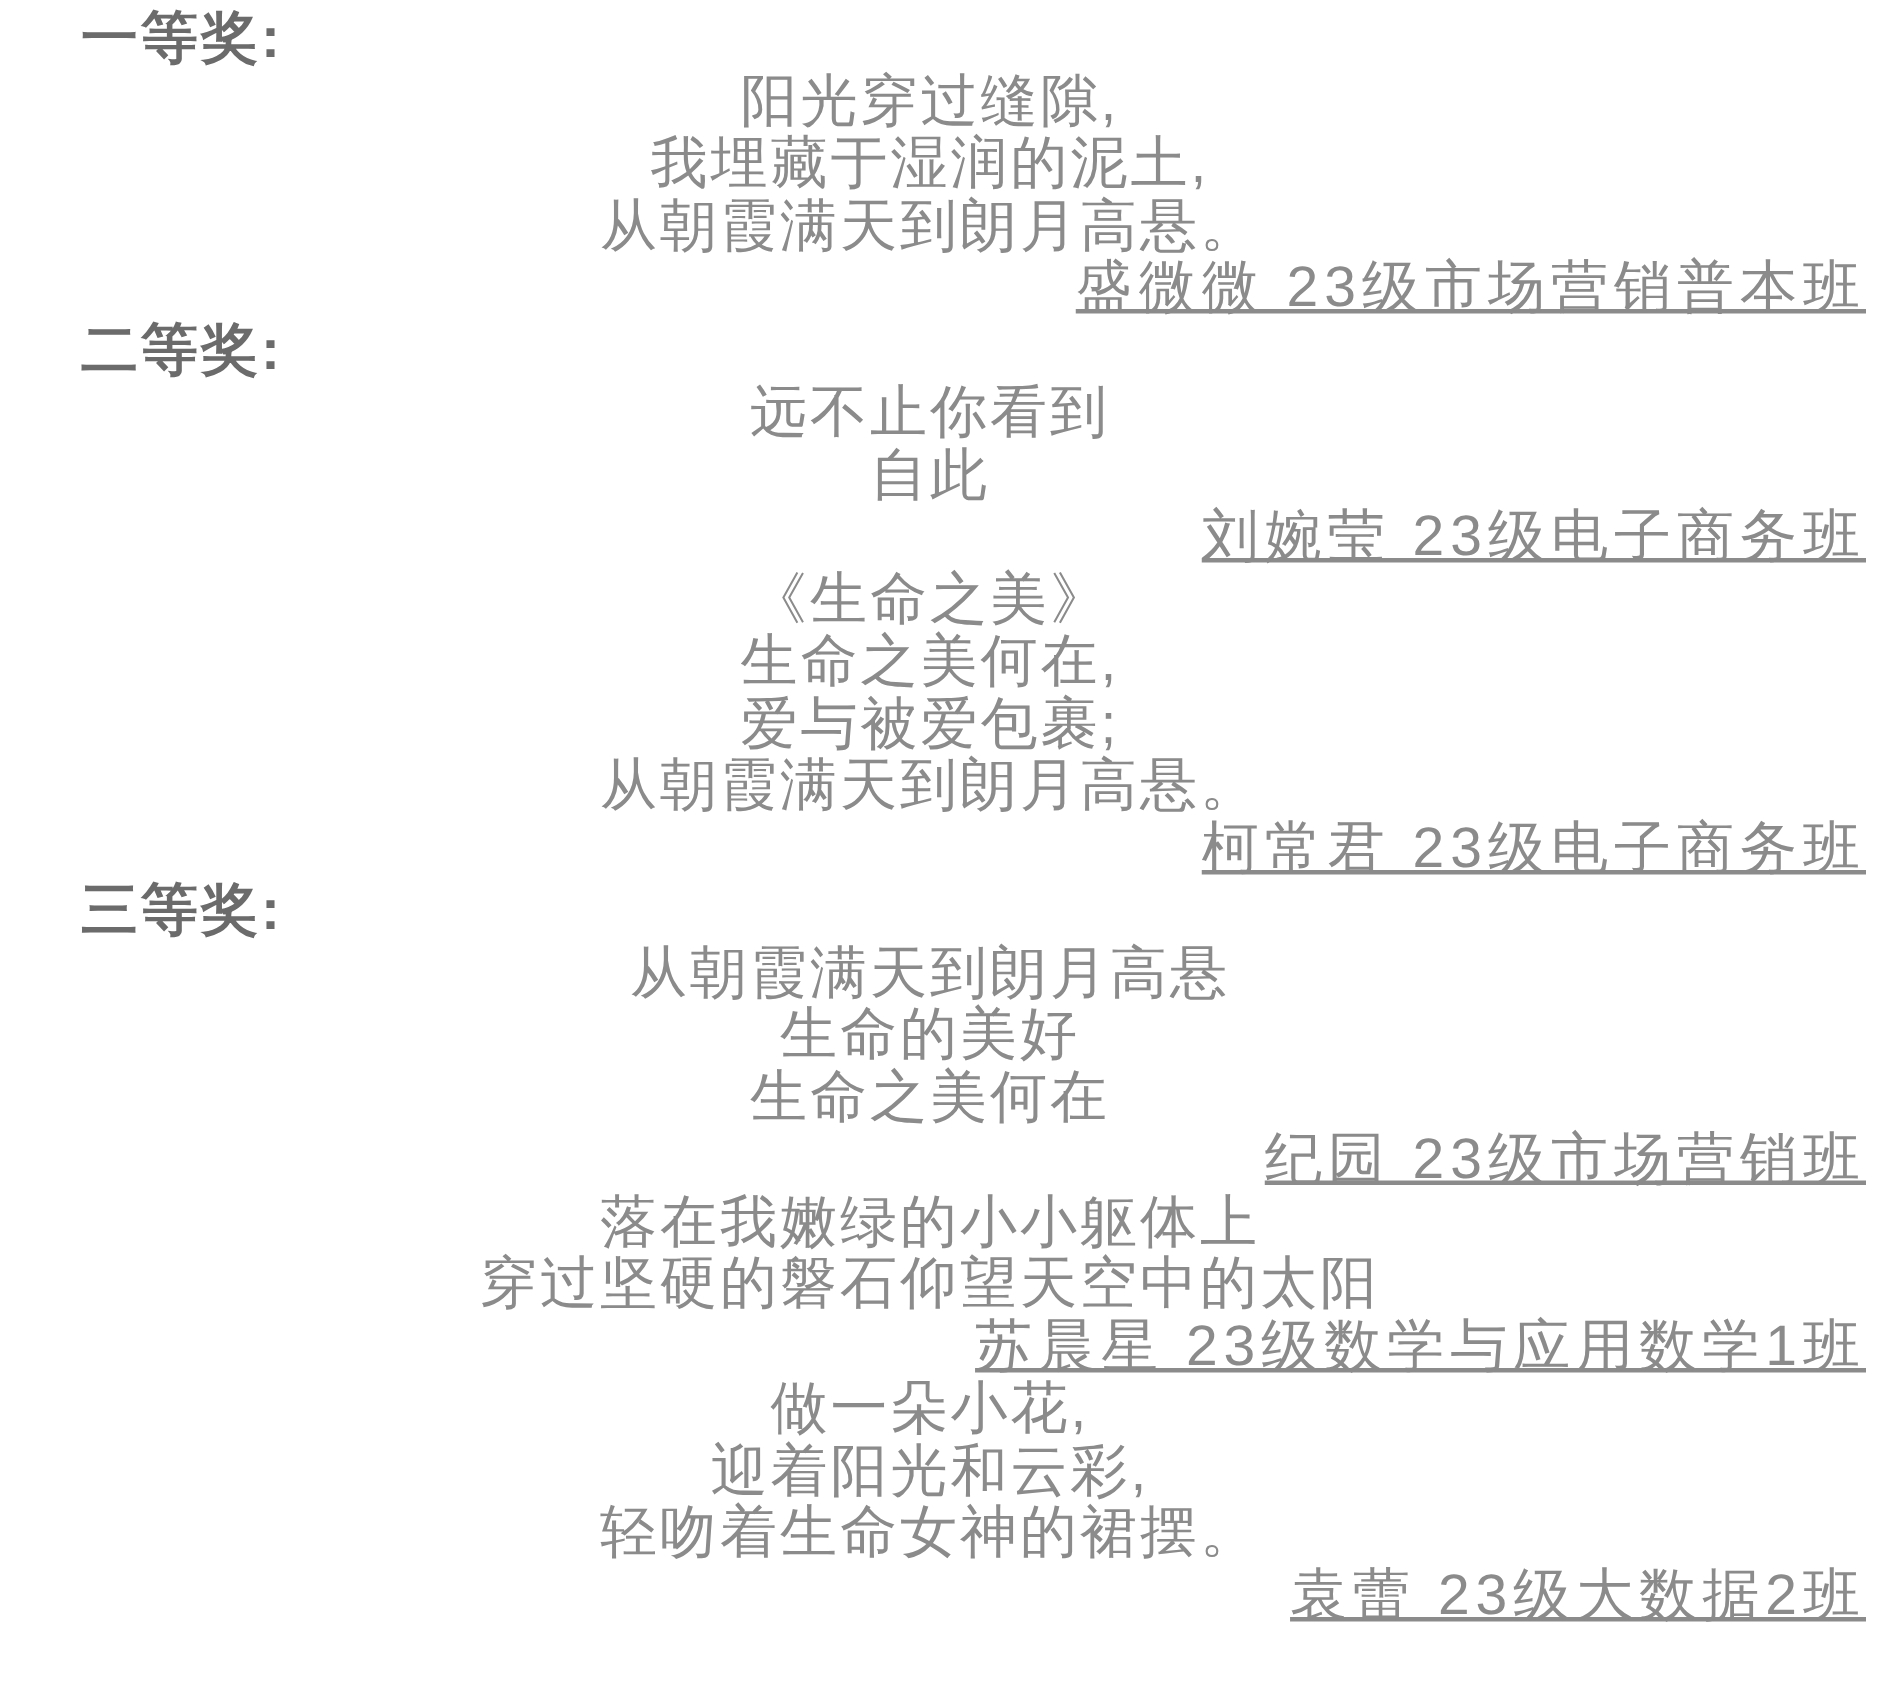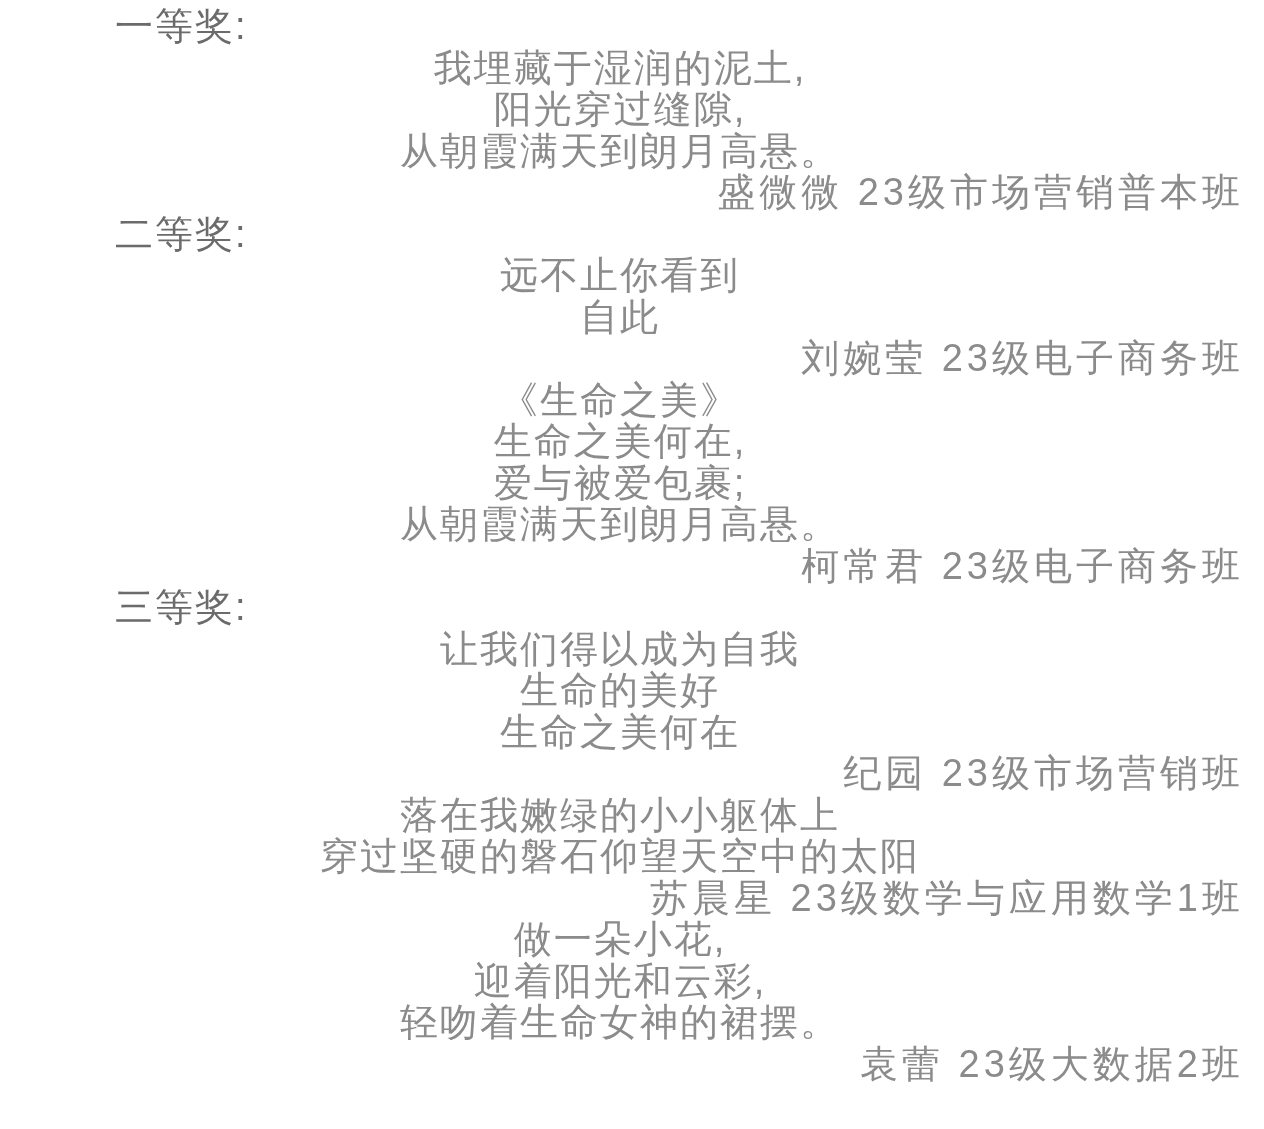--- a/index.html
+++ b/index.html
@@ -24,61 +24,62 @@
     padding-top: 6px;
   }
   .line {
     font-size: 38px;
     line-height: 41.5px;
     letter-spacing: 2px;
     white-space: nowrap;
     color: var(--body-color);
   }
   .heading {
-    font-weight: normal;
+    font-weight: bold;
     color: var(--heading-color);
-    padding-left: 115px;
+    padding-left: 54px;
     text-align: left;
   }
   .poem {
     text-align: center;
     
     width: 1240px;
   }
   .author {
     text-align: right;
     padding-right: 20px;
     letter-spacing: 4px;
+    text-decoration: underline;
   }
 </style>
 </head>
 <body>
 
 <main class="doc" id="doc-root">
     <section>
       <div class="line heading">一等奖:</div>
+      <div class="line poem">阳光穿过缝隙,</div>
       <div class="line poem">我埋藏于湿润的泥土,</div>
-      <div class="line poem">阳光穿过缝隙,</div>
       <div class="line poem">从朝霞满天到朗月高悬。</div>
       <div class="line author">盛微微 23级市场营销普本班</div>
     </section>
     <section>
       <div class="line heading">二等奖:</div>
       <div class="line poem">远不止你看到</div>
       <div class="line poem">自此</div>
       <div class="line author">刘婉莹 23级电子商务班</div>
       <div class="line poem">《生命之美》</div>
       <div class="line poem">生命之美何在,</div>
       <div class="line poem">爱与被爱包裹;</div>
       <div class="line poem">从朝霞满天到朗月高悬。</div>
       <div class="line author">柯常君 23级电子商务班</div>
     </section>
     <section>
       <div class="line heading">三等奖:</div>
-      <div class="line poem">让我们得以成为自我</div>
+      <div class="line poem">从朝霞满天到朗月高悬</div>
       <div class="line poem">生命的美好</div>
       <div class="line poem">生命之美何在</div>
       <div class="line author">纪园 23级市场营销班</div>
       <div class="line poem">落在我嫩绿的小小躯体上</div>
       <div class="line poem">穿过坚硬的磐石仰望天空中的太阳</div>
       <div class="line author">苏晨星 23级数学与应用数学1班</div>
       <div class="line poem">做一朵小花,</div>
       <div class="line poem">迎着阳光和云彩,</div>
       <div class="line poem">轻吻着生命女神的裙摆。</div>
       <div class="line author">袁蕾 23级大数据2班</div>

